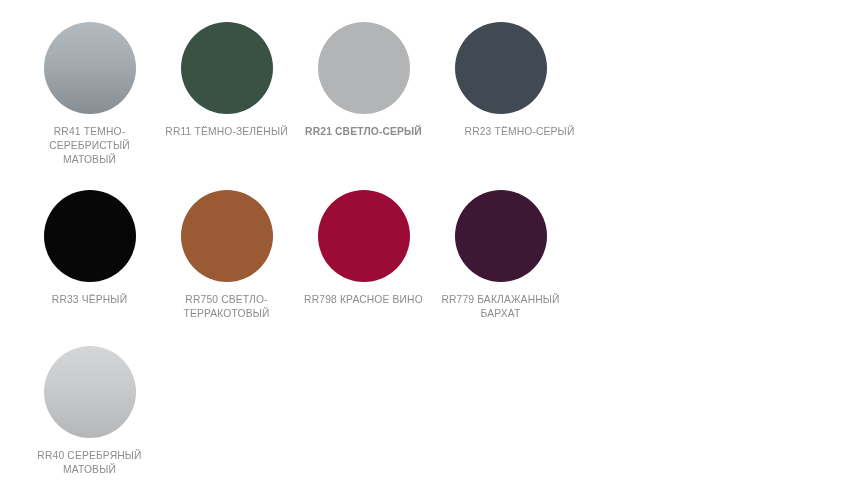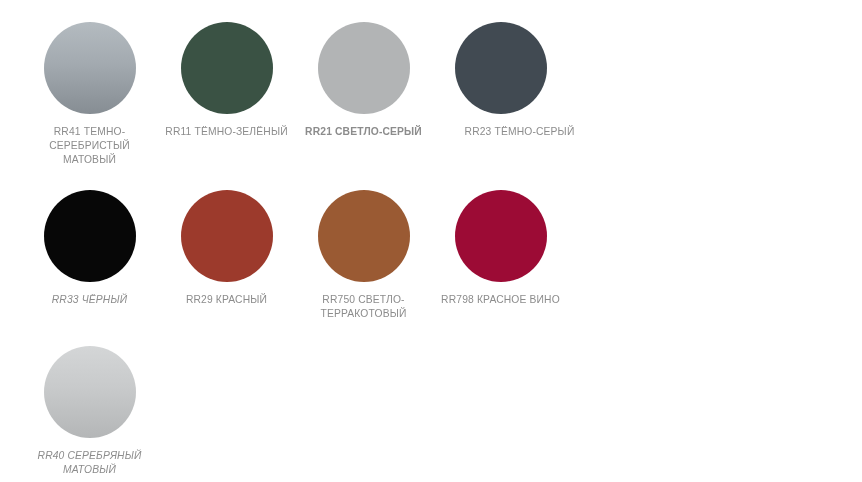--- a/index.html
+++ b/index.html
@@ -80,34 +80,34 @@
         <div class="swatch-label" style="color: rgb(140, 140, 140); font-weight: bold;">RR21 СВЕТЛО-СЕРЫЙ</div>
       </div>
       <div class="swatch">
         <div class="swatch-circle" style="background: rgb(65, 74, 82);"></div>
         <div class="swatch-label" style="color: rgb(140, 140, 140); margin-left: 38px;">RR23 ТЁМНО-СЕРЫЙ</div>
       </div>
     </div>
     <div class="swatch-row row-2">
       <div class="swatch">
         <div class="swatch-circle" style="background: rgb(7, 7, 7);"></div>
-        <div class="swatch-label" style="color: rgb(140, 140, 140); font-style: italic;">RR33 ЧЁРНЫЙ</div>
-      </div>
-      <div class="swatch">
-        <div class="swatch-circle" style="background: rgb(156, 58, 44);"></div>
-        <div class="swatch-label" style="color: rgb(140, 140, 140);">RR29 КРАСНЫЙ</div>
+        <div class="swatch-label" style="color: rgb(140, 140, 140);">RR33 ЧЁРНЫЙ</div>
       </div>
       <div class="swatch">
         <div class="swatch-circle" style="background: rgb(154, 90, 51);"></div>
         <div class="swatch-label" style="color: rgb(140, 140, 140);">RR750 СВЕТЛО-ТЕРРАКОТОВЫЙ</div>
       </div>
       <div class="swatch">
         <div class="swatch-circle" style="background: rgb(156, 11, 53);"></div>
         <div class="swatch-label" style="color: rgb(140, 140, 140);">RR798 КРАСНОЕ ВИНО</div>
       </div>
+      <div class="swatch">
+        <div class="swatch-circle" style="background: rgb(61, 23, 51);"></div>
+        <div class="swatch-label" style="color: rgb(140, 140, 140);">RR779 БАКЛАЖАННЫЙ БАРХАТ</div>
+      </div>
     </div>
     <div class="swatch-row row-3">
       <div class="swatch">
         <div class="swatch-circle" style="background: linear-gradient(rgb(212, 214, 215) 0%, rgb(200, 202, 203) 45%, rgb(180, 182, 183) 100%);"></div>
-        <div class="swatch-label" style="color: rgb(140, 140, 140); font-style: italic;">RR40 СЕРЕБРЯНЫЙ МАТОВЫЙ</div>
+        <div class="swatch-label" style="color: rgb(140, 140, 140);">RR40 СЕРЕБРЯНЫЙ МАТОВЫЙ</div>
       </div>
     </div>
   </div>
 
 </body></html>

